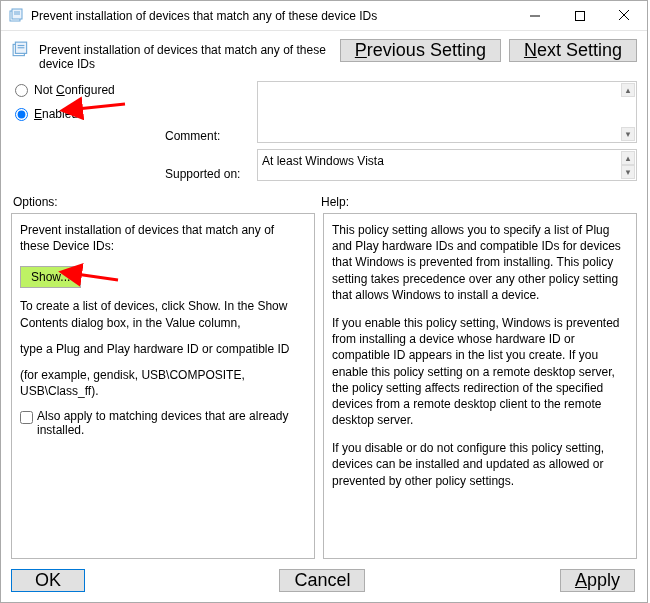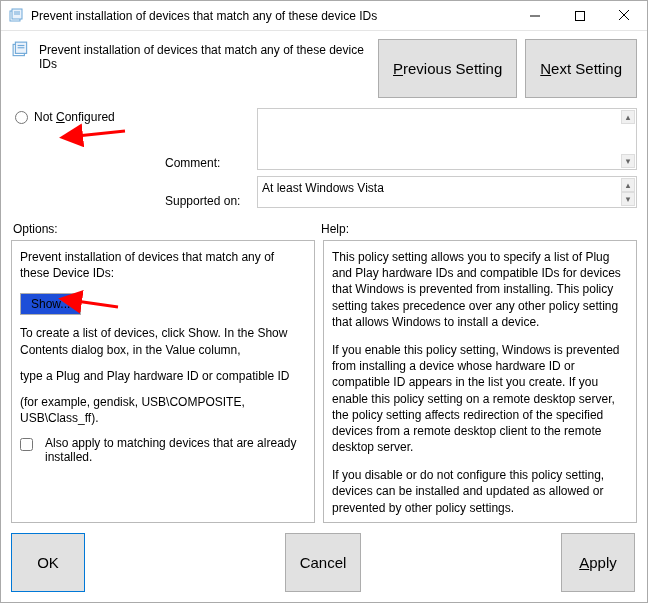--- a/index.html
+++ b/index.html
@@ -62,23 +62,23 @@
     font-size: 12px;
     padding-top: 6px;
   }
   .header-row .nav-col {
     display: flex; gap: 8px;
     padding-top: 2px;
   }
   .win-btn {
     background: #e1e1e1;
     border: 1px solid #adadad;
-    padding: 20px 14px;
+    padding: 0 14px;
     font-family: inherit;
-    font-size: 15px;
+    font-size: 18px;
   }
   .win-btn.primary { border-color: #0078d7; }
 
   
   .config-area {
     display: flex;
     padding: 10px 10px 0 14px;
     gap: 10px;
   }
   .radio-col {
@@ -146,28 +146,28 @@
     padding: 8px;
     overflow: hidden;
     position: relative;
     font-size: 12px;
   }
   .pane.left { width: 304px; }
   .pane.right { flex: 1; }
   .pane.right p { margin: 0 0 12px 0; line-height: 1.35; }
   .pane.left p { margin: 0 0 10px 0; line-height: 1.35; }
   .pane.left .show-btn {
-    background: #1d4ed8;
+    background: #bef264;
     border: 1px solid #adadad;
     padding: 3px 10px;
     font-family: inherit;
     font-size: 12px;
     margin: 2px 0 10px 0;
   }
-  .chk-row { display: flex; align-items: flex-start; gap: 12px; margin-top: 9px; }
+  .chk-row { display: flex; align-items: flex-start; gap: 4px; margin-top: 9px; }
   .chk-row input { margin: 2px 0 0 0; }
 
   
   .footer {
     display: flex;
     justify-content: space-between;
     gap: 8px;
     padding: 10px 12px 10px 10px;
   }
   .footer .win-btn { min-width: 74px; }
@@ -226,20 +226,24 @@
     </div>
   </div>
 
   <div class="config-area" style="position:relative;">
 
     <div class="radio-col">
       <label class="radio-item">
         <input type="radio" name="state" style="">
         <span>Not <u>C</u>onfigured</span>
       </label>
+      <label class="radio-item">
+        <input type="radio" name="state" checked="" style="">
+        <span><u>E</u>nabled</span>
+      </label>
     </div>
 
     <div class="arrow" style="left:70px; top:28px;">
       <svg width="56" height="18">
         <defs>
           <marker id="ah1" markerWidth="8" markerHeight="8" refX="2" refY="4" orient="auto">
             <path d="M0,0 L8,4 L0,8 Z" fill="#ff0000"></path>
           </marker>
         </defs>
         <line x1="54" y1="5" x2="6" y2="10" stroke="#ff0000" stroke-width="3" marker-end="url(#ah1)"></line>

